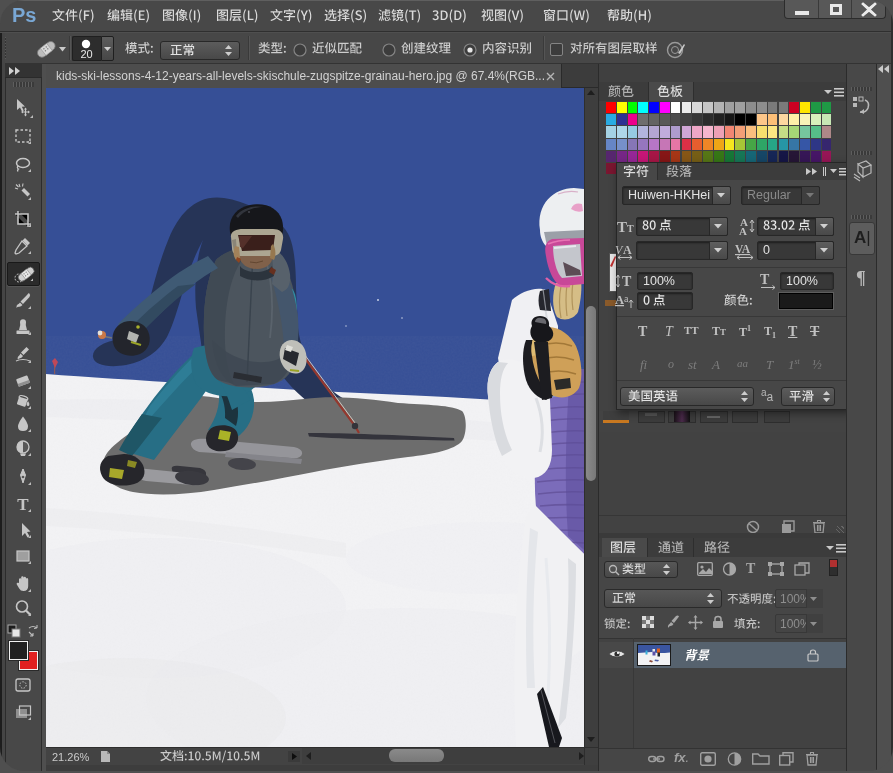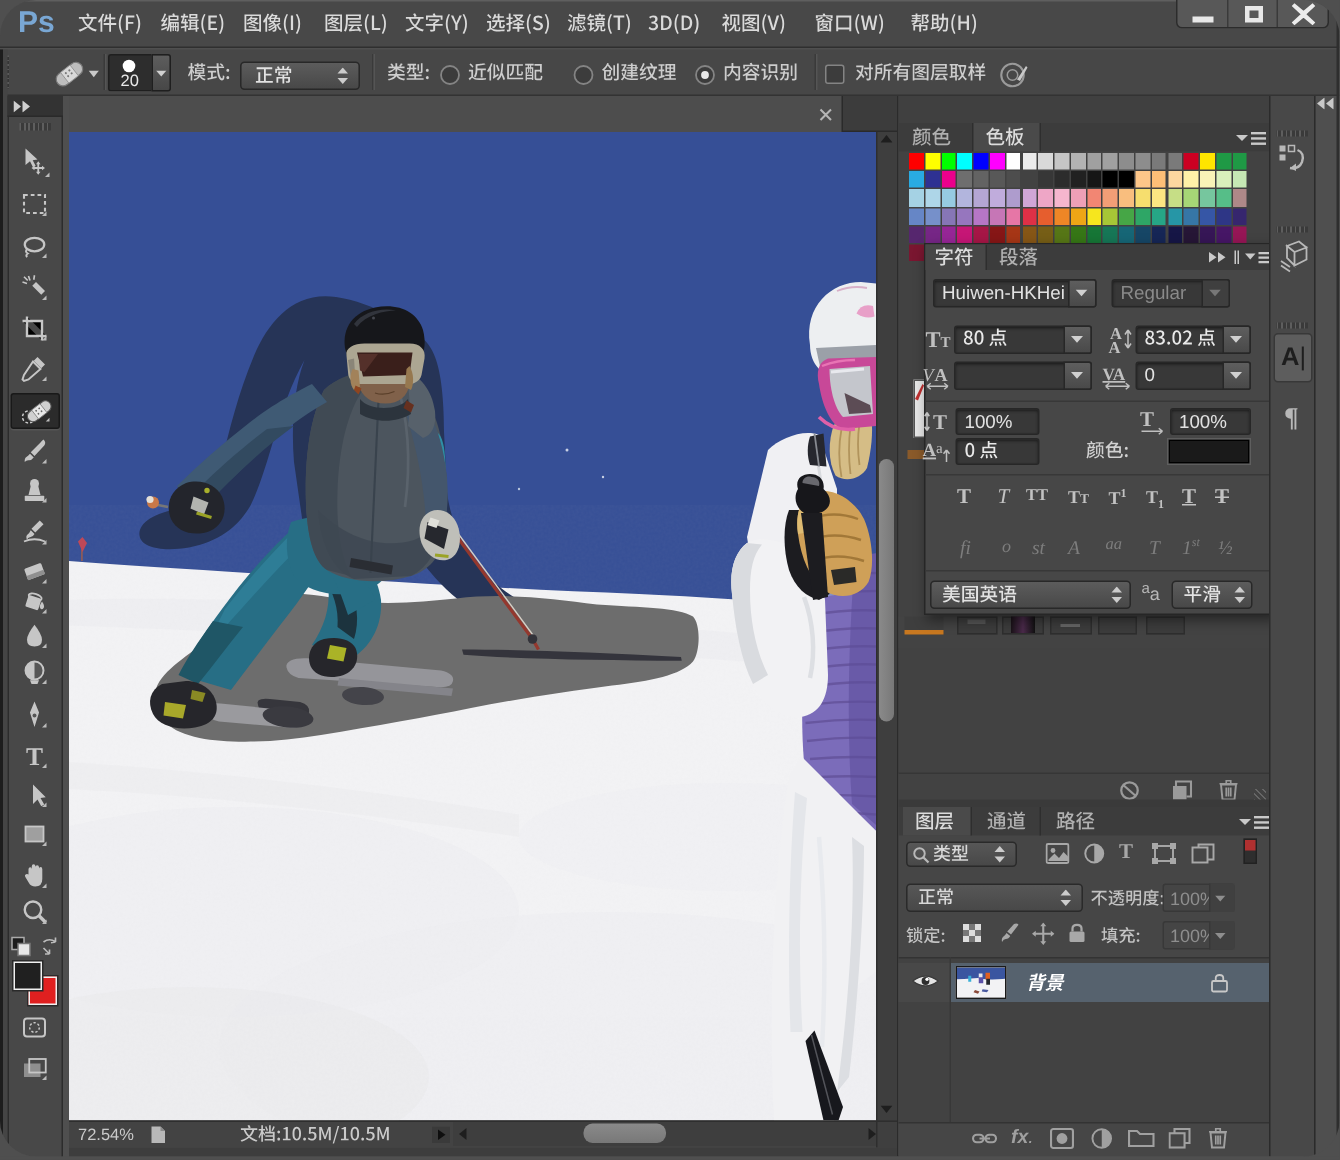--- a/index.html
+++ b/index.html
@@ -124,20 +124,21 @@
 <svg style="position:absolute;left:570px;top:42px;overflow:visible" width="89" height="17">
       <path d="M0.8 -9.0H5.0V-7.8H0.8ZM4.6 -9.0H4.8L5.0 -9.0L5.8 -8.8Q5.6 -6.4 5.0 -4.5Q4.4 -2.6 3.5 -1.2Q2.5 0.1 1.3 1.0Q1.2 0.9 1.1 0.7Q1.0 0.5 0.8 0.3Q0.6 0.2 0.5 0.1Q1.6 -0.7 2.4 -1.9Q3.3 -3.2 3.9 -4.9Q4.4 -6.6 4.6 -8.7ZM1.0 -5.6 1.8 -6.3Q2.4 -5.8 3.1 -5.2Q3.8 -4.5 4.4 -3.9Q5.0 -3.2 5.5 -2.6Q6.0 -2.0 6.3 -1.4L5.4 -0.5Q5.1 -1.1 4.6 -1.7Q4.1 -2.4 3.5 -3.1Q2.9 -3.7 2.3 -4.4Q1.6 -5.0 1.0 -5.6ZM6.1 -7.6H12.0V-6.5H6.1ZM9.4 -10.6H10.6V-0.5Q10.6 0.1 10.5 0.3Q10.3 0.6 10.0 0.8Q9.7 1.0 9.2 1.0Q8.6 1.0 7.9 1.0Q7.8 0.9 7.8 0.6Q7.7 0.4 7.6 0.2Q7.6 -0.0 7.5 -0.2Q8.0 -0.2 8.5 -0.2Q9.0 -0.2 9.1 -0.2Q9.3 -0.2 9.4 -0.3Q9.4 -0.3 9.4 -0.5ZM6.1 -4.9 7.1 -5.3Q7.4 -4.9 7.7 -4.4Q8.0 -3.9 8.2 -3.5Q8.4 -3.0 8.5 -2.6L7.5 -2.1Q7.4 -2.5 7.2 -3.0Q7.0 -3.4 6.7 -3.9Q6.4 -4.4 6.1 -4.9Z M19.7 -6.3H24.5V-5.2H19.7ZM22.0 -5.5H23.2V1.0H22.0ZM13.7 -9.4H14.8V-4.9Q14.8 -4.2 14.8 -3.4Q14.7 -2.7 14.6 -1.8Q14.5 -1.0 14.3 -0.3Q14.1 0.5 13.8 1.1Q13.7 1.0 13.5 0.8Q13.3 0.7 13.1 0.5Q12.9 0.4 12.8 0.3Q13.2 -0.4 13.4 -1.3Q13.6 -2.2 13.6 -3.2Q13.7 -4.1 13.7 -4.9ZM23.5 -10.4 24.3 -9.4Q23.7 -9.1 22.9 -8.9Q22.0 -8.7 21.2 -8.6Q20.3 -8.4 19.5 -8.3Q19.5 -8.6 19.4 -8.8Q19.3 -9.1 19.2 -9.3Q19.9 -9.5 20.8 -9.6Q21.6 -9.8 22.3 -10.0Q23.0 -10.2 23.5 -10.4ZM14.3 -7.4H18.1V-3.5H14.3V-4.6H17.0V-6.3H14.3ZM17.9 -10.3 18.7 -9.3Q18.1 -9.1 17.3 -8.9Q16.5 -8.7 15.6 -8.6Q14.8 -8.5 14.0 -8.4Q14.0 -8.6 13.9 -8.9Q13.8 -9.2 13.7 -9.4Q14.4 -9.5 15.2 -9.6Q16.0 -9.7 16.7 -9.9Q17.4 -10.1 17.9 -10.3ZM19.2 -9.3H20.4V-5.3Q20.4 -4.5 20.3 -3.7Q20.2 -2.8 20.0 -2.0Q19.8 -1.1 19.4 -0.3Q19.0 0.5 18.4 1.1Q18.3 1.0 18.1 0.8Q17.9 0.7 17.7 0.5Q17.6 0.4 17.4 0.3Q18.0 -0.3 18.4 -1.0Q18.7 -1.7 18.9 -2.4Q19.1 -3.2 19.1 -3.9Q19.2 -4.6 19.2 -5.3Z M25.7 -9.0H36.8V-7.9H25.7ZM28.9 -4.5H34.6V-3.5H28.9ZM28.1 -6.6H34.4V-5.6H29.2V1.0H28.1ZM34.2 -6.6H35.3V-0.3Q35.3 0.2 35.2 0.4Q35.1 0.7 34.8 0.8Q34.4 1.0 33.9 1.0Q33.3 1.0 32.6 1.0Q32.5 0.8 32.4 0.5Q32.3 0.1 32.2 -0.1Q32.6 -0.1 32.9 -0.1Q33.3 -0.1 33.5 -0.1Q33.8 -0.1 33.9 -0.1Q34.1 -0.1 34.1 -0.1Q34.2 -0.2 34.2 -0.3ZM29.7 -10.6 31.0 -10.3Q30.5 -8.9 29.9 -7.5Q29.2 -6.2 28.3 -5.0Q27.4 -3.8 26.2 -3.0Q26.1 -3.1 26.0 -3.3Q25.8 -3.5 25.7 -3.6Q25.5 -3.8 25.4 -3.9Q26.3 -4.5 26.9 -5.2Q27.6 -6.0 28.2 -6.9Q28.7 -7.7 29.1 -8.7Q29.5 -9.6 29.7 -10.6ZM28.9 -2.4H34.6V-1.4H28.9Z M38.5 -10.0H49.0V1.1H47.8V-9.0H39.6V1.1H38.5ZM39.2 -0.5H48.5V0.6H39.2ZM42.1 -3.4 42.6 -4.1Q43.1 -4.0 43.7 -3.9Q44.2 -3.7 44.7 -3.5Q45.3 -3.3 45.6 -3.2L45.1 -2.4Q44.8 -2.6 44.3 -2.8Q43.7 -3.0 43.2 -3.1Q42.6 -3.3 42.1 -3.4ZM42.6 -8.8 43.6 -8.5Q43.3 -7.9 42.8 -7.4Q42.3 -6.9 41.8 -6.4Q41.2 -5.9 40.7 -5.6Q40.6 -5.7 40.5 -5.8Q40.3 -6.0 40.2 -6.1Q40.0 -6.2 39.9 -6.3Q40.7 -6.8 41.4 -7.4Q42.2 -8.1 42.6 -8.8ZM46.0 -7.8H46.2L46.3 -7.9L47.0 -7.5Q46.5 -6.7 45.8 -6.1Q45.0 -5.4 44.1 -4.9Q43.2 -4.4 42.2 -4.1Q41.2 -3.7 40.2 -3.5Q40.2 -3.6 40.1 -3.8Q40.0 -4.0 39.9 -4.1Q39.8 -4.3 39.7 -4.4Q40.6 -4.6 41.6 -4.9Q42.5 -5.2 43.4 -5.6Q44.2 -6.1 44.9 -6.6Q45.6 -7.1 46.0 -7.7ZM42.2 -7.1Q42.8 -6.5 43.7 -6.0Q44.5 -5.4 45.6 -5.1Q46.7 -4.7 47.8 -4.5Q47.6 -4.4 47.4 -4.1Q47.2 -3.8 47.1 -3.6Q46.0 -3.9 44.9 -4.3Q43.8 -4.7 42.9 -5.4Q42.0 -6.0 41.4 -6.7ZM42.5 -7.8H46.3V-7.0H41.9ZM40.9 -1.8 41.4 -2.6Q42.1 -2.5 42.8 -2.4Q43.5 -2.3 44.1 -2.2Q44.8 -2.0 45.4 -1.9Q46.0 -1.7 46.5 -1.5L46.0 -0.7Q45.4 -0.9 44.5 -1.1Q43.7 -1.4 42.7 -1.5Q41.8 -1.7 40.9 -1.8Z M51.6 -10.0H52.8V-6.3Q52.8 -5.5 52.7 -4.6Q52.7 -3.6 52.5 -2.6Q52.4 -1.6 52.1 -0.7Q51.8 0.2 51.4 1.0Q51.3 0.9 51.1 0.8Q50.9 0.7 50.7 0.6Q50.5 0.5 50.3 0.4Q50.8 -0.3 51.0 -1.2Q51.2 -2.0 51.4 -2.9Q51.5 -3.8 51.5 -4.7Q51.6 -5.6 51.6 -6.3ZM52.4 -10.0H61.2V-6.7H52.4V-7.7H60.0V-9.0H52.4ZM53.8 -5.7H60.9V-4.7H53.8ZM53.1 -3.5H61.8V-2.5H53.1ZM58.5 -1.9 59.6 -2.3Q59.9 -1.8 60.3 -1.3Q60.6 -0.8 60.9 -0.2Q61.3 0.3 61.5 0.7L60.4 1.2Q60.2 0.8 59.9 0.3Q59.6 -0.3 59.2 -0.8Q58.9 -1.4 58.5 -1.9ZM53.7 0.9Q53.7 0.8 53.6 0.6Q53.5 0.4 53.5 0.2Q53.4 -0.0 53.3 -0.1Q53.5 -0.2 53.6 -0.3Q53.8 -0.5 54.0 -0.7Q54.1 -0.8 54.3 -1.1Q54.5 -1.3 54.7 -1.6Q54.9 -2.0 55.2 -2.4Q55.4 -2.8 55.6 -3.2L56.9 -2.9Q56.6 -2.3 56.2 -1.7Q55.8 -1.1 55.3 -0.6Q54.9 -0.1 54.5 0.3V0.4Q54.5 0.4 54.3 0.4Q54.2 0.5 54.1 0.6Q53.9 0.6 53.8 0.7Q53.7 0.8 53.7 0.9ZM53.7 0.9 53.7 0.1 54.4 -0.3 60.1 -0.6Q60.2 -0.4 60.2 -0.1Q60.3 0.1 60.4 0.3Q58.7 0.4 57.6 0.5Q56.5 0.6 55.8 0.6Q55.1 0.7 54.7 0.7Q54.3 0.8 54.1 0.8Q53.9 0.9 53.7 0.9Z M68.8 -9.2H73.4V-8.1H68.8ZM73.1 -9.2H73.3L73.5 -9.2L74.2 -9.0Q73.9 -6.5 73.2 -4.6Q72.6 -2.6 71.6 -1.2Q70.5 0.2 69.2 1.1Q69.1 0.8 68.9 0.6Q68.7 0.3 68.5 0.2Q69.7 -0.6 70.6 -1.9Q71.5 -3.2 72.2 -5.0Q72.8 -6.7 73.1 -8.9ZM70.4 -8.4Q70.7 -6.5 71.2 -4.8Q71.7 -3.2 72.6 -2.0Q73.4 -0.7 74.7 0.0Q74.5 0.1 74.4 0.3Q74.2 0.5 74.1 0.6Q73.9 0.8 73.8 1.0Q72.6 0.1 71.7 -1.2Q70.8 -2.6 70.2 -4.4Q69.7 -6.1 69.4 -8.2ZM63.1 -10.0H68.8V-8.9H63.1ZM64.5 -7.4H67.6V-6.4H64.5ZM64.5 -4.8H67.6V-3.7H64.5ZM63.9 -9.4H65.0V-1.4L63.9 -1.3ZM63.0 -1.7Q63.7 -1.8 64.7 -2.0Q65.7 -2.1 66.8 -2.3Q67.9 -2.5 69.0 -2.6L69.0 -1.6Q68.0 -1.4 67.0 -1.2Q65.9 -1.1 65.0 -0.9Q64.0 -0.7 63.2 -0.6ZM66.8 -9.4H67.9V1.0H66.8Z M80.0 -8.2H86.7V-7.1H80.0ZM80.4 -5.6H86.3V-4.5H80.4ZM79.6 -3.0H86.9V-1.9H79.6ZM82.7 -7.8H83.9V1.0H82.7ZM80.5 -10.1 81.5 -10.5Q81.8 -10.1 82.1 -9.5Q82.4 -9.0 82.6 -8.5L81.5 -8.1Q81.3 -8.5 81.1 -9.1Q80.8 -9.7 80.5 -10.1ZM85.1 -10.6 86.3 -10.2Q86.0 -9.5 85.6 -8.8Q85.2 -8.1 84.9 -7.6L83.9 -7.9Q84.1 -8.3 84.4 -8.7Q84.6 -9.2 84.8 -9.7Q85.0 -10.2 85.1 -10.6ZM75.6 -8.2H79.5V-7.1H75.6ZM77.1 -10.6H78.3V1.0H77.1ZM77.2 -7.4 77.9 -7.2Q77.8 -6.4 77.6 -5.6Q77.4 -4.8 77.1 -4.0Q76.9 -3.2 76.6 -2.5Q76.3 -1.8 75.9 -1.4Q75.9 -1.5 75.8 -1.8Q75.7 -2.0 75.6 -2.2Q75.4 -2.4 75.3 -2.5Q75.6 -3.0 75.9 -3.5Q76.2 -4.1 76.5 -4.8Q76.7 -5.4 76.9 -6.1Q77.1 -6.8 77.2 -7.4ZM78.2 -6.7Q78.3 -6.5 78.5 -6.2Q78.8 -5.9 79.0 -5.5Q79.3 -5.1 79.5 -4.8Q79.7 -4.5 79.8 -4.3L79.1 -3.5Q79.0 -3.7 78.8 -4.1Q78.6 -4.5 78.4 -4.9Q78.2 -5.3 78.0 -5.7Q77.8 -6.0 77.6 -6.2Z" fill="#cdcdcd" transform="translate(0,10.6)"></path>
     </svg>
 <svg class="abs" style="left:666px;top:40px" width="20" height="20">
 <circle cx="9" cy="10" r="7.5" fill="none" stroke="#9a9a9a" stroke-width="1.4"></circle>
 <circle cx="9" cy="10" r="3.5" fill="none" stroke="#9a9a9a" stroke-width="1"></circle>
 <path d="M12 13 L18 4 L19 5 L14 14 Z" fill="#c9c9c9"></path>
     </svg>
 <div class="abs" style="left:46px;top:64px;width:800px;height:24px;background:#3c3c3c;border-bottom:1px solid #2a2a2a"></div>
 <div class="abs" style="left:46px;top:64px;width:516px;height:24px;background:#4d4d4d;border-right:1px solid #2a2a2a"></div>
+<div class="abs" style="left:56px;top:69px;width:489px;height:15px;font-size:12px;color:#d2d2d2;white-space:nowrap;overflow:hidden">kids-ski-lessons-4-12-years-all-levels-skischule-zugspitze-grainau-hero.jpg @ 67.4%(RGB...</div>
 <svg class="abs" style="left:546px;top:72px" width="9" height="9">
       <path d="M1 1 L8 8 M8 1 L1 8" stroke="#b5b5b5" stroke-width="1.4"></path>
     </svg>
 <svg class="abs" style="left:832px;top:71px" width="14" height="9">
       <path d="M1 0 L6 4.5 L1 9 Z" fill="#c9c9c9"></path>
       <path d="M7 0 L12 4.5 L7 9 Z" fill="#c9c9c9"></path>
     </svg>
 <div class="abs" style="left:0;top:33px;width:5px;height:740px;background:#454545;border-left:2px solid #1d1d1d"></div>
 <div class="abs" style="left:5px;top:64px;width:37px;height:709px;background:#484848;border:1px solid #2c2c2c"></div>
 <div class="abs" style="left:5px;top:64px;width:37px;height:14px;background:#333;border-bottom:1px solid #2a2a2a"></div>
@@ -449,21 +450,21 @@
 </svg>
 <div class="abs" style="left:584px;top:88px;width:14px;height:659px;background:#3e3e3e;border-left:1px solid #2e2e2e"></div>
 <div class="abs" style="left:586px;top:306px;width:10px;height:175px;background:linear-gradient(to right,#8a8a8a,#787878);border-radius:5px"></div>
 <svg class="abs" style="left:587px;top:737px" width="8" height="6">
       <path d="M0 0 L8 0 L4 5 Z" fill="#1e1e1e"></path>
     </svg>
 <svg class="abs" style="left:587px;top:90px" width="8" height="6">
       <path d="M0 5 L8 5 L4 0 Z" fill="#1e1e1e"></path>
     </svg>
 <div class="abs" style="left:46px;top:747px;width:552px;height:18px;background:#434343;border-top:1px solid #2e2e2e"></div>
-<div class="abs" style="left:52px;top:751px;font-size:11px;color:#cacaca">72.54%</div>
+<div class="abs" style="left:52px;top:751px;font-size:11px;color:#cacaca">21.26%</div>
 <svg class="abs" style="left:99px;top:750px" width="13" height="13">
 <path d="M2 1 L8 1 L11 4 L11 12 L2 12 Z" fill="#b8b8b8"></path>
       <path d="M8 1 L8 4 L11 4 Z" fill="#8a8a8a"></path>
     </svg>
 <svg style="position:absolute;left:160px;top:750px;overflow:visible" width="102" height="16">
       <path d="M8.5 -7.5 9.7 -7.2Q9.0 -5.0 7.8 -3.4Q6.6 -1.9 4.9 -0.8Q3.3 0.3 1.1 1.0Q1.0 0.8 0.9 0.6Q0.8 0.4 0.6 0.2Q0.5 0.0 0.4 -0.1Q2.5 -0.7 4.1 -1.6Q5.7 -2.6 6.8 -4.1Q7.9 -5.5 8.5 -7.5ZM3.4 -7.5Q4.1 -5.7 5.2 -4.2Q6.3 -2.7 8.0 -1.7Q9.6 -0.6 11.7 -0.1Q11.5 -0.0 11.4 0.2Q11.2 0.4 11.1 0.6Q11.0 0.8 10.9 0.9Q8.7 0.3 7.1 -0.8Q5.5 -1.9 4.3 -3.5Q3.1 -5.1 2.4 -7.1ZM0.6 -8.1H11.5V-6.9H0.6ZM5.0 -9.9 6.2 -10.2Q6.5 -9.8 6.7 -9.3Q7.0 -8.8 7.1 -8.4L5.8 -8.0Q5.7 -8.4 5.5 -8.9Q5.3 -9.4 5.0 -9.9Z M12.5 -7.6H16.7V-6.5H12.5ZM14.2 -10.1H15.3V1.0H14.2ZM14.1 -6.9 14.8 -6.7Q14.6 -5.9 14.4 -5.2Q14.2 -4.4 14.0 -3.7Q13.7 -2.9 13.4 -2.3Q13.1 -1.6 12.8 -1.2Q12.7 -1.4 12.6 -1.7Q12.4 -2.0 12.3 -2.2Q12.6 -2.6 12.8 -3.2Q13.1 -3.7 13.4 -4.3Q13.6 -5.0 13.8 -5.6Q14.0 -6.3 14.1 -6.9ZM15.2 -6.2Q15.3 -6.0 15.6 -5.7Q15.8 -5.4 16.0 -5.1Q16.3 -4.7 16.5 -4.4Q16.7 -4.1 16.8 -4.0L16.2 -3.1Q16.0 -3.3 15.9 -3.7Q15.7 -4.0 15.4 -4.4Q15.2 -4.8 15.0 -5.1Q14.8 -5.5 14.7 -5.7ZM19.4 -10.1H20.5V-5.2H19.4ZM22.1 -9.4 23.2 -9.1Q23.0 -8.6 22.8 -8.0Q22.6 -7.5 22.3 -7.0Q22.1 -6.6 21.9 -6.2L21.0 -6.5Q21.2 -6.8 21.4 -7.3Q21.6 -7.8 21.8 -8.4Q22.0 -8.9 22.1 -9.4ZM16.7 -9.0 17.6 -9.4Q17.8 -8.9 18.0 -8.4Q18.2 -7.9 18.4 -7.5Q18.6 -7.0 18.7 -6.6L17.7 -6.3Q17.6 -6.6 17.5 -7.1Q17.3 -7.6 17.1 -8.1Q16.9 -8.6 16.7 -9.0ZM16.7 -5.7H23.1V0.9H21.9V-4.6H16.7ZM16.9 -3.3H22.3V-2.3H16.9ZM16.4 -0.8H22.3V0.2H16.4Z M25.8 -4.6Q25.4 -4.6 25.1 -4.8Q24.9 -5.1 24.9 -5.5Q24.9 -6.0 25.1 -6.2Q25.4 -6.5 25.8 -6.5Q26.2 -6.5 26.5 -6.2Q26.7 -6.0 26.7 -5.5Q26.7 -5.1 26.5 -4.8Q26.2 -4.6 25.8 -4.6ZM25.8 0.2Q25.4 0.2 25.1 -0.1Q24.9 -0.4 24.9 -0.8Q24.9 -1.2 25.1 -1.5Q25.4 -1.8 25.8 -1.8Q26.2 -1.8 26.5 -1.5Q26.7 -1.2 26.7 -0.8Q26.7 -0.4 26.5 -0.1Q26.2 0.2 25.8 0.2Z M28.6 0.0V-1.1H30.5V-7.3H29.0V-8.2Q29.6 -8.3 30.0 -8.4Q30.5 -8.6 30.9 -8.8H31.9V-1.1H33.7V0.0Z M37.8 0.2Q37.0 0.2 36.3 -0.3Q35.7 -0.9 35.3 -1.9Q35.0 -2.9 35.0 -4.5Q35.0 -6.0 35.3 -7.0Q35.7 -8.0 36.3 -8.5Q37.0 -9.0 37.8 -9.0Q38.7 -9.0 39.3 -8.5Q40.0 -8.0 40.3 -7.0Q40.7 -6.0 40.7 -4.5Q40.7 -2.9 40.3 -1.9Q40.0 -0.9 39.3 -0.3Q38.7 0.2 37.8 0.2ZM37.8 -0.9Q38.3 -0.9 38.6 -1.3Q39.0 -1.6 39.2 -2.4Q39.4 -3.2 39.4 -4.5Q39.4 -5.7 39.2 -6.5Q39.0 -7.2 38.6 -7.6Q38.3 -7.9 37.8 -7.9Q37.4 -7.9 37.1 -7.6Q36.7 -7.2 36.5 -6.5Q36.3 -5.7 36.3 -4.5Q36.3 -3.2 36.5 -2.4Q36.7 -1.6 37.1 -1.3Q37.4 -0.9 37.8 -0.9Z M43.0 0.2Q42.7 0.2 42.4 -0.1Q42.1 -0.4 42.1 -0.8Q42.1 -1.2 42.4 -1.5Q42.7 -1.8 43.0 -1.8Q43.4 -1.8 43.7 -1.5Q44.0 -1.2 44.0 -0.8Q44.0 -0.4 43.7 -0.1Q43.4 0.2 43.0 0.2Z M48.1 0.2Q47.4 0.2 46.8 -0.0Q46.3 -0.2 45.9 -0.4Q45.5 -0.7 45.2 -1.0L45.8 -1.9Q46.1 -1.7 46.4 -1.5Q46.7 -1.2 47.1 -1.1Q47.4 -1.0 47.9 -1.0Q48.4 -1.0 48.8 -1.2Q49.2 -1.4 49.4 -1.9Q49.6 -2.3 49.6 -2.9Q49.6 -3.7 49.2 -4.2Q48.7 -4.7 48.0 -4.7Q47.5 -4.7 47.2 -4.6Q46.9 -4.5 46.5 -4.2L45.9 -4.6L46.1 -8.8H50.6V-7.7H47.3L47.1 -5.4Q47.4 -5.6 47.7 -5.6Q48.0 -5.7 48.3 -5.7Q49.1 -5.7 49.7 -5.4Q50.3 -5.1 50.7 -4.5Q51.0 -3.9 51.0 -2.9Q51.0 -1.9 50.6 -1.2Q50.2 -0.6 49.5 -0.2Q48.8 0.2 48.1 0.2Z M52.8 0.0V-8.8H54.4L56.1 -4.4Q56.2 -3.9 56.4 -3.5Q56.5 -3.0 56.6 -2.6H56.7Q56.9 -3.0 57.0 -3.5Q57.1 -3.9 57.3 -4.4L58.9 -8.8H60.5V0.0H59.2V-4.4Q59.2 -4.8 59.2 -5.2Q59.2 -5.7 59.3 -6.2Q59.3 -6.7 59.4 -7.1H59.3L58.6 -5.1L57.1 -0.9H56.2L54.7 -5.1L54.0 -7.1H53.9Q54.0 -6.7 54.0 -6.2Q54.0 -5.7 54.1 -5.2Q54.1 -4.8 54.1 -4.4V0.0Z M61.8 2.2 65.1 -9.6H66.1L62.7 2.2Z M67.3 0.0V-1.1H69.3V-7.3H67.7V-8.2Q68.3 -8.3 68.8 -8.4Q69.2 -8.6 69.6 -8.8H70.7V-1.1H72.4V0.0Z M76.6 0.2Q75.7 0.2 75.1 -0.3Q74.4 -0.9 74.1 -1.9Q73.7 -2.9 73.7 -4.5Q73.7 -6.0 74.1 -7.0Q74.4 -8.0 75.1 -8.5Q75.7 -9.0 76.6 -9.0Q77.4 -9.0 78.1 -8.5Q78.7 -8.0 79.1 -7.0Q79.4 -6.0 79.4 -4.5Q79.4 -2.9 79.1 -1.9Q78.7 -0.9 78.1 -0.3Q77.4 0.2 76.6 0.2ZM76.6 -0.9Q77.0 -0.9 77.4 -1.3Q77.7 -1.6 77.9 -2.4Q78.1 -3.2 78.1 -4.5Q78.1 -5.7 77.9 -6.5Q77.7 -7.2 77.4 -7.6Q77.0 -7.9 76.6 -7.9Q76.1 -7.9 75.8 -7.6Q75.4 -7.2 75.2 -6.5Q75.0 -5.7 75.0 -4.5Q75.0 -3.2 75.2 -2.4Q75.4 -1.6 75.8 -1.3Q76.1 -0.9 76.6 -0.9Z M81.8 0.2Q81.4 0.2 81.1 -0.1Q80.9 -0.4 80.9 -0.8Q80.9 -1.2 81.1 -1.5Q81.4 -1.8 81.8 -1.8Q82.2 -1.8 82.4 -1.5Q82.7 -1.2 82.7 -0.8Q82.7 -0.4 82.4 -0.1Q82.2 0.2 81.8 0.2Z M86.8 0.2Q86.1 0.2 85.6 -0.0Q85.0 -0.2 84.6 -0.4Q84.2 -0.7 83.9 -1.0L84.6 -1.9Q84.8 -1.7 85.1 -1.5Q85.4 -1.2 85.8 -1.1Q86.2 -1.0 86.6 -1.0Q87.1 -1.0 87.5 -1.2Q87.9 -1.4 88.1 -1.9Q88.4 -2.3 88.4 -2.9Q88.4 -3.7 87.9 -4.2Q87.4 -4.7 86.7 -4.7Q86.3 -4.7 86.0 -4.6Q85.7 -4.5 85.3 -4.2L84.6 -4.6L84.9 -8.8H89.3V-7.7H86.1L85.9 -5.4Q86.1 -5.6 86.4 -5.6Q86.7 -5.7 87.1 -5.7Q87.8 -5.7 88.4 -5.4Q89.0 -5.1 89.4 -4.5Q89.8 -3.9 89.8 -2.9Q89.8 -1.9 89.3 -1.2Q88.9 -0.6 88.2 -0.2Q87.6 0.2 86.8 0.2Z M91.6 0.0V-8.8H93.2L94.8 -4.4Q94.9 -3.9 95.1 -3.5Q95.2 -3.0 95.4 -2.6H95.4Q95.6 -3.0 95.7 -3.5Q95.9 -3.9 96.0 -4.4L97.6 -8.8H99.2V0.0H97.9V-4.4Q97.9 -4.8 98.0 -5.2Q98.0 -5.7 98.0 -6.2Q98.1 -6.7 98.1 -7.1H98.1L97.3 -5.1L95.8 -0.9H94.9L93.4 -5.1L92.7 -7.1H92.6Q92.7 -6.7 92.7 -6.2Q92.8 -5.7 92.8 -5.2Q92.8 -4.8 92.8 -4.4V0.0Z" fill="#cacaca" transform="translate(0,10.2)"></path>
     </svg>
 <svg class="abs" style="left:288px;top:751px" width="12" height="11">
       <rect x="0" y="0" width="12" height="11" fill="#3a3a3a"></rect>
       <path d="M4 2 L9 5.5 L4 9 Z" fill="#0e0e0e"></path>

